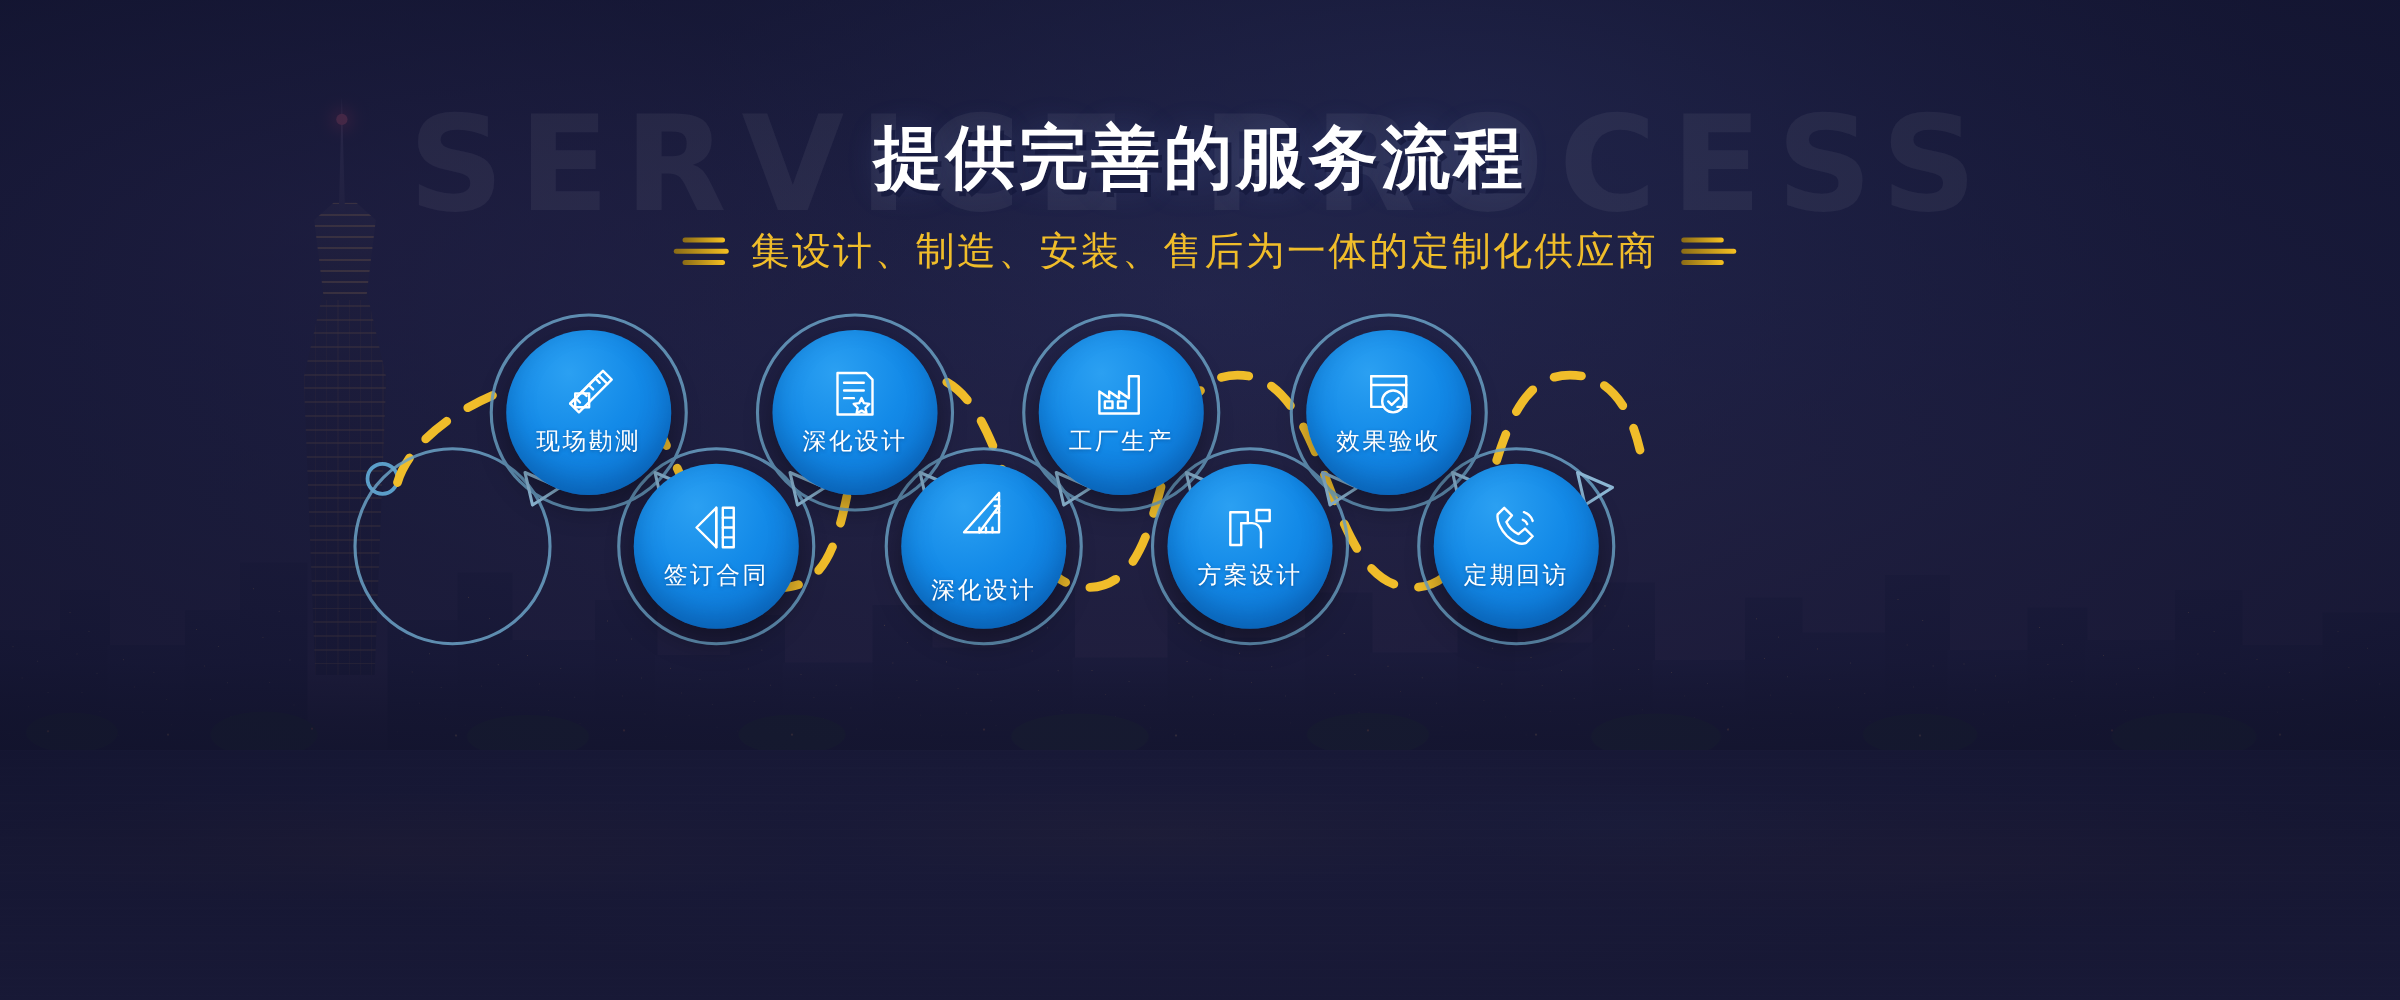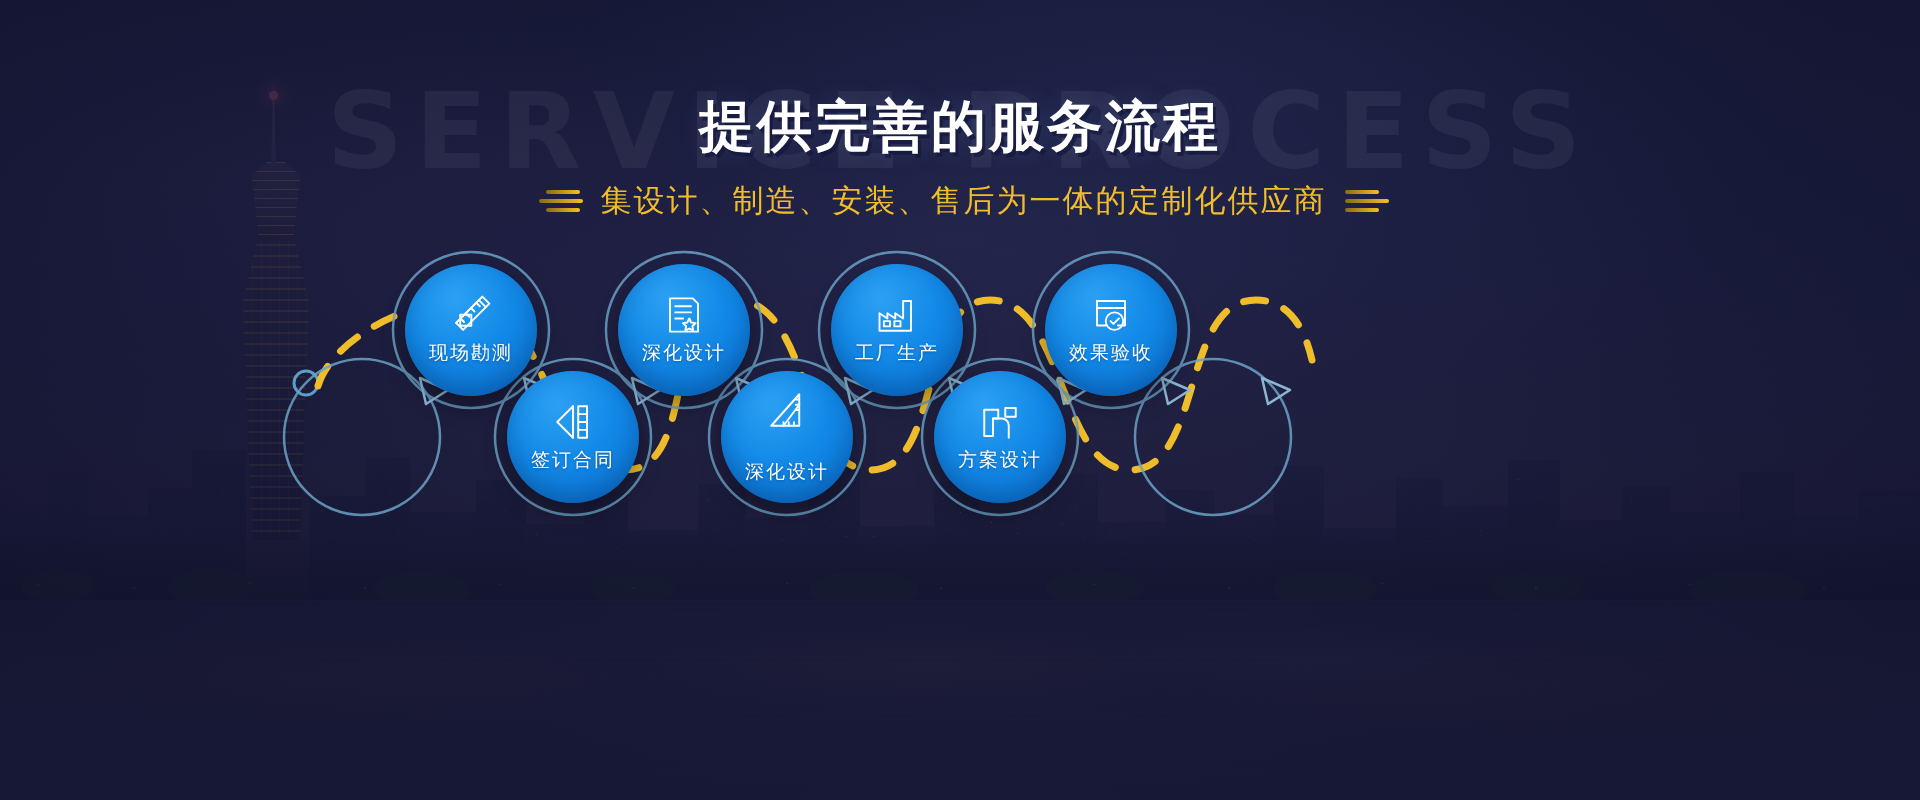--- a/index.html
+++ b/index.html
@@ -380,14 +380,24 @@
         <path d="M8 8 h32 v28 h-8"></path>
         <path d="M8 8 v28 h10"></path>
         <path d="M8 16 h32"></path>
         <circle cx="28" cy="31" r="10"></circle>
         <path d="M23.5 31 l3.2 3.2 L33 28"></path>
       </svg>
     </span>
     <span class="lbl">效果验收</span>
   </div>
 
+  <div class="node" style="left:1147px; top:371px;">
+    <span class="ico">
+      <svg viewBox="0 0 48 48" fill="none" stroke="#ffffff" stroke-width="2.2" stroke-linecap="round" stroke-linejoin="round">
+        <path d="M13 6 l7 7 -5 6 a22 22 0 0 0 11 11 l6 -5 7 7 -6 6 C23 43 5 25 7 12 Z"></path>
+        <path d="M31 10 a12 12 0 0 1 8 8"></path>
+        <path d="M30 17 a6 6 0 0 1 4 4"></path>
+      </svg>
+    </span>
+    <span class="lbl">定期回访</span>
+  </div>
 
 </div>
 
 </body></html>

